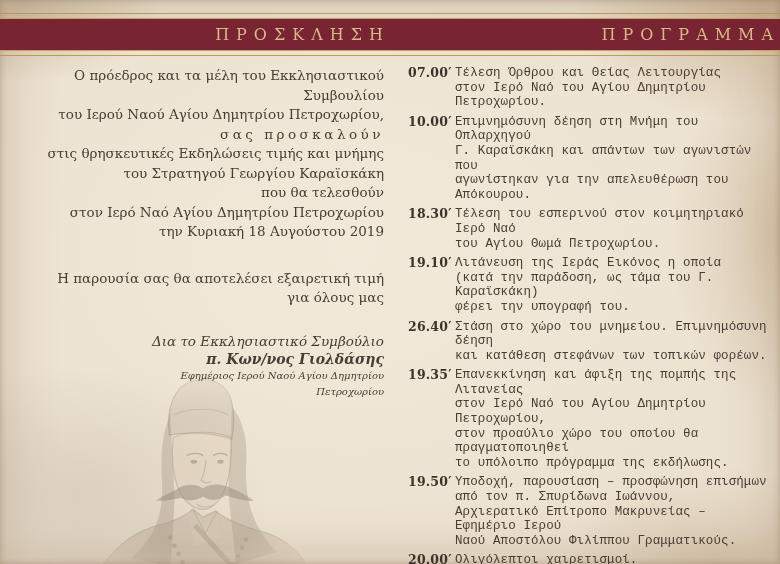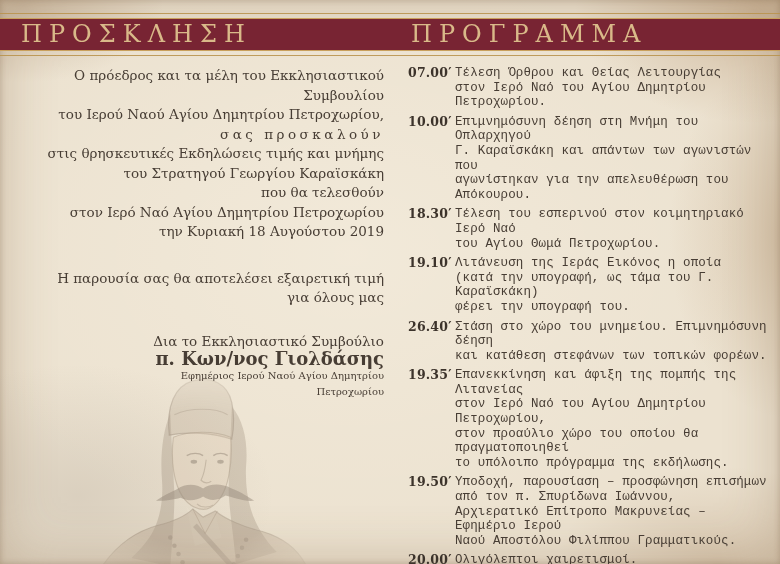--- a/index.html
+++ b/index.html
@@ -25,39 +25,39 @@
   .hairline{height:1px;background:var(--gold,#b9944f);opacity:.9;}
   .band{
     margin:4px 0;
     height:31px;
     background:var(--banner,#782433);
     border-top:1px solid var(--gold-bright,#c9a05c);
     border-bottom:1px solid var(--gold-bright,#c9a05c);
     display:flex;
   }
   .band-title{
-    flex:1;text-align:left;
+    flex:1;text-align:right;
     line-height:31px;
-    font-size:24px;
+    font-size:16px;
     letter-spacing:7px;
     padding-left:21px; 
     color:var(--banner-text,#d9b989);
   }
   
   .left-col{
     position:absolute;left:8px;top:66px;width:376px;
     text-align:right;font-size:13.5px;
   }
   .inv-line{line-height:19.5px;}
   .spaced{letter-spacing:3.5px;}
   .honor{margin-top:27px;}
   .honor .inv-line{line-height:19.5px;}
   .sig{margin-top:24px;}
-  .sig-line{line-height:18px;}
-  .sig-bold{font-weight:bold;font-size:18px;}
+  .sig-line{line-height:18px;font-style:italic;}
+  .sig-bold{font-weight:bold;font-size:14px;}
   .sig-small{font-size:10px;line-height:16px;}
   
   .portrait{
     position:absolute;left:72px;top:370px;width:256px;height:200px;
     opacity:.55;
     -webkit-mask-image:radial-gradient(ellipse 72% 68% at 50% 55%, #000 50%, transparent 97%);
             mask-image:radial-gradient(ellipse 72% 68% at 50% 55%, #000 50%, transparent 97%);
   }
   .portrait svg{width:100%;height:100%;display:block;}
   
@@ -176,21 +176,21 @@
         <div class="time">18.30′</div>
         <div class="lines">
           <div class="pline">Τέλεση του εσπερινού στον κοιμητηριακό Ιερό Ναό</div>
           <div class="pline">του Αγίου Θωμά Πετροχωρίου.</div>
         </div>
       </div>
       <div class="item">
         <div class="time">19.10′</div>
         <div class="lines">
           <div class="pline">Λιτάνευση της Ιεράς Εικόνος η οποία</div>
-          <div class="pline">(κατά την υπογραφή, ως τάμα του Γ. Καραϊσκάκη)</div>
+          <div class="pline">(κατά την παράδοση, ως τάμα του Γ. Καραϊσκάκη)</div>
           <div class="pline">φέρει την υπογραφή του.</div>
         </div>
       </div>
       <div class="item">
         <div class="time">26.40′</div>
         <div class="lines">
           <div class="pline">Στάση στο χώρο του μνημείου. Επιμνημόσυνη δέηση</div>
           <div class="pline">και κατάθεση στεφάνων των τοπικών φορέων.</div>
         </div>
       </div>

